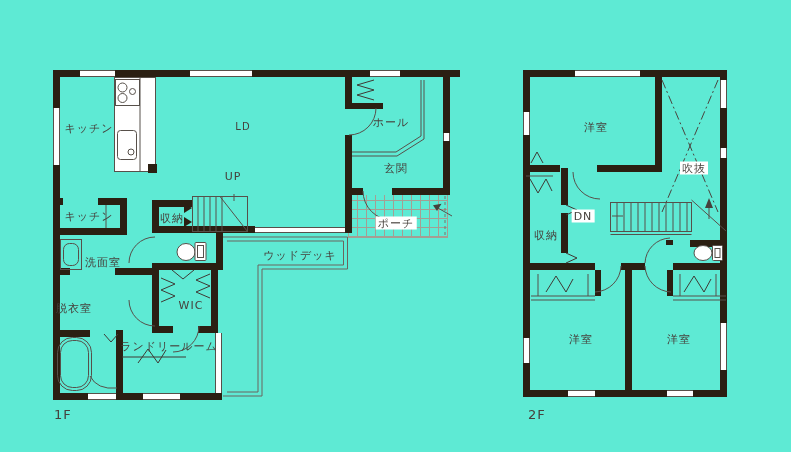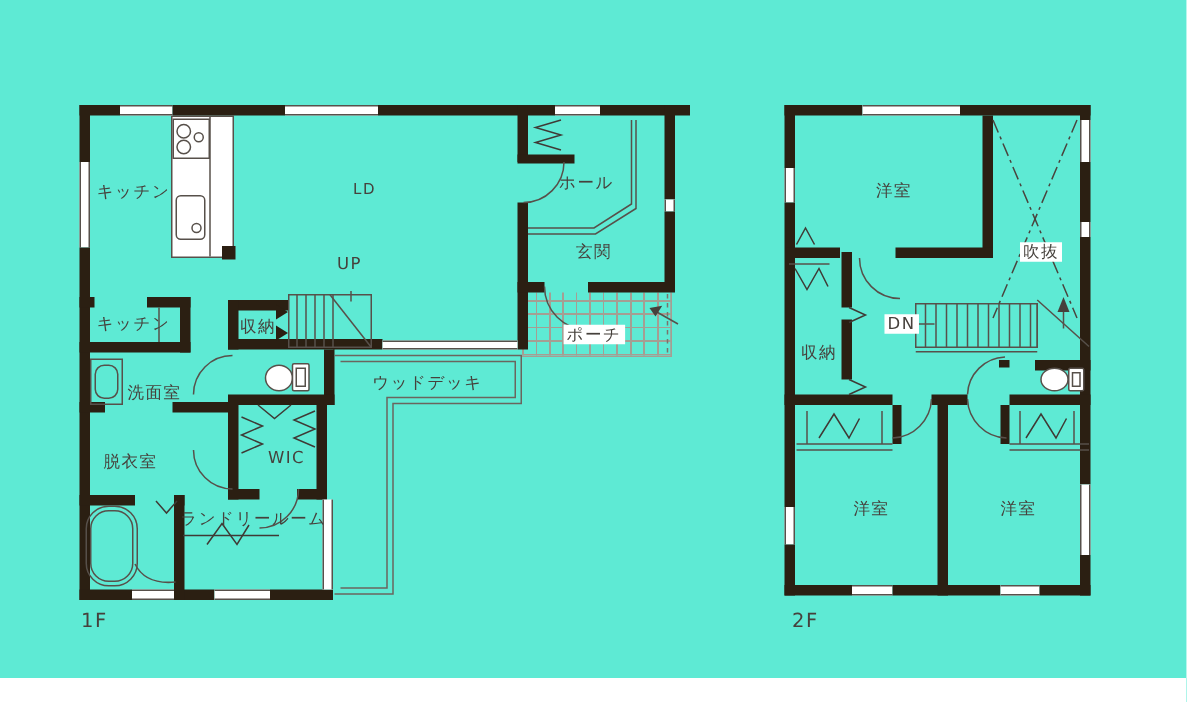--- a/index.html
+++ b/index.html
@@ -277,27 +277,27 @@
 
   <div class="lbl" style="left:89px;top:128px">キッチン</div>
   <div class="lbl big" style="left:243px;top:127px">LD</div>
   <div class="lbl" style="left:391px;top:122px">ホール</div>
   <div class="lbl" style="left:396px;top:168px">玄関</div>
   <div class="lbl" style="left:89px;top:216px">キッチン</div>
   <div class="lbl" style="left:172px;top:218px">収納</div>
   <div class="lbl" style="left:233px;top:176px">UP</div>
   <div class="lbl bg" style="left:396px;top:223px">ポーチ</div>
   <div class="lbl" style="left:103px;top:262px">洗面室</div>
-  <div class="lbl" style="left:285px;top:255px">ウッドデッキ</div>
-  <div class="lbl" style="left:87px;top:308px">脱衣室</div>
+  <div class="lbl" style="left:300px;top:255px">ウッドデッキ</div>
+  <div class="lbl" style="left:74px;top:308px">脱衣室</div>
   <div class="lbl" style="left:191px;top:305px">WIC</div>
   <div class="lbl" style="left:169px;top:346px">ランドリールーム</div>
   <div class="floorlbl" style="left:54px;top:407px">1F</div>
 
   <div class="lbl" style="left:596px;top:127px">洋室</div>
   <div class="lbl bg" style="left:694px;top:168px">吹抜</div>
   <div class="lbl" style="left:546px;top:235px">収納</div>
-  <div class="lbl bg" style="left:601px;top:216px">DN</div>
+  <div class="lbl bg" style="left:583px;top:216px">DN</div>
   <div class="lbl" style="left:581px;top:339px">洋室</div>
   <div class="lbl" style="left:679px;top:339px">洋室</div>
   <div class="floorlbl" style="left:528px;top:407px">2F</div>
 
 </div>
 
 </body></html>

